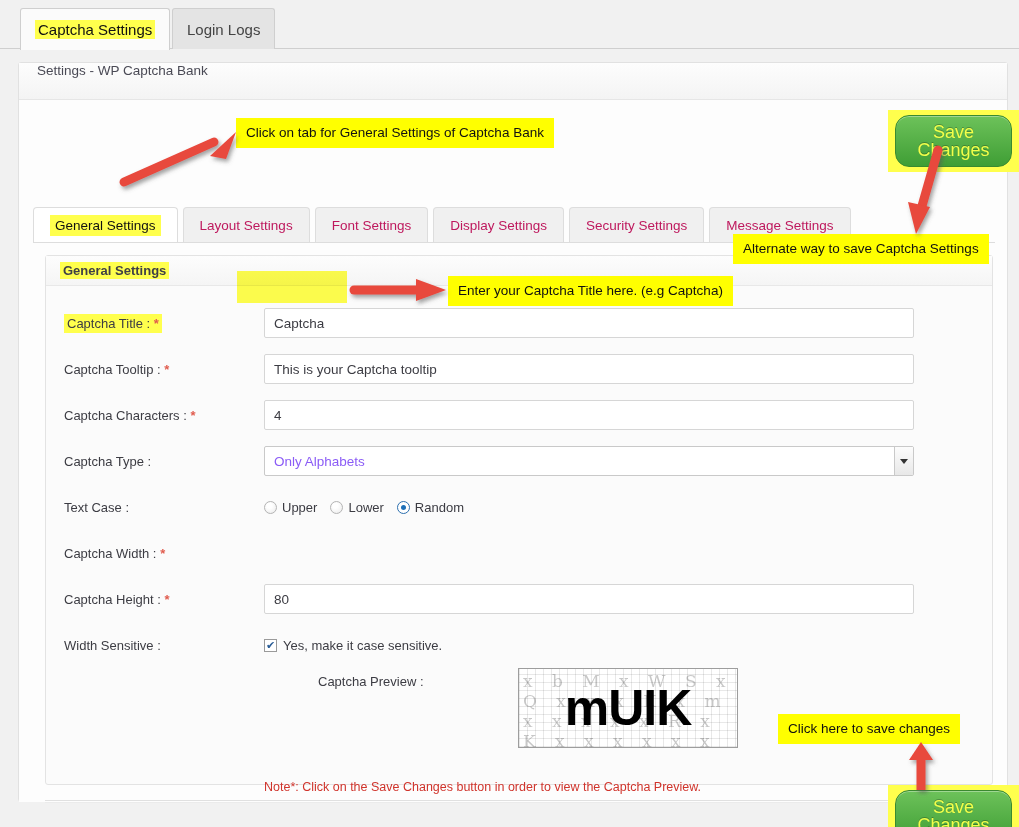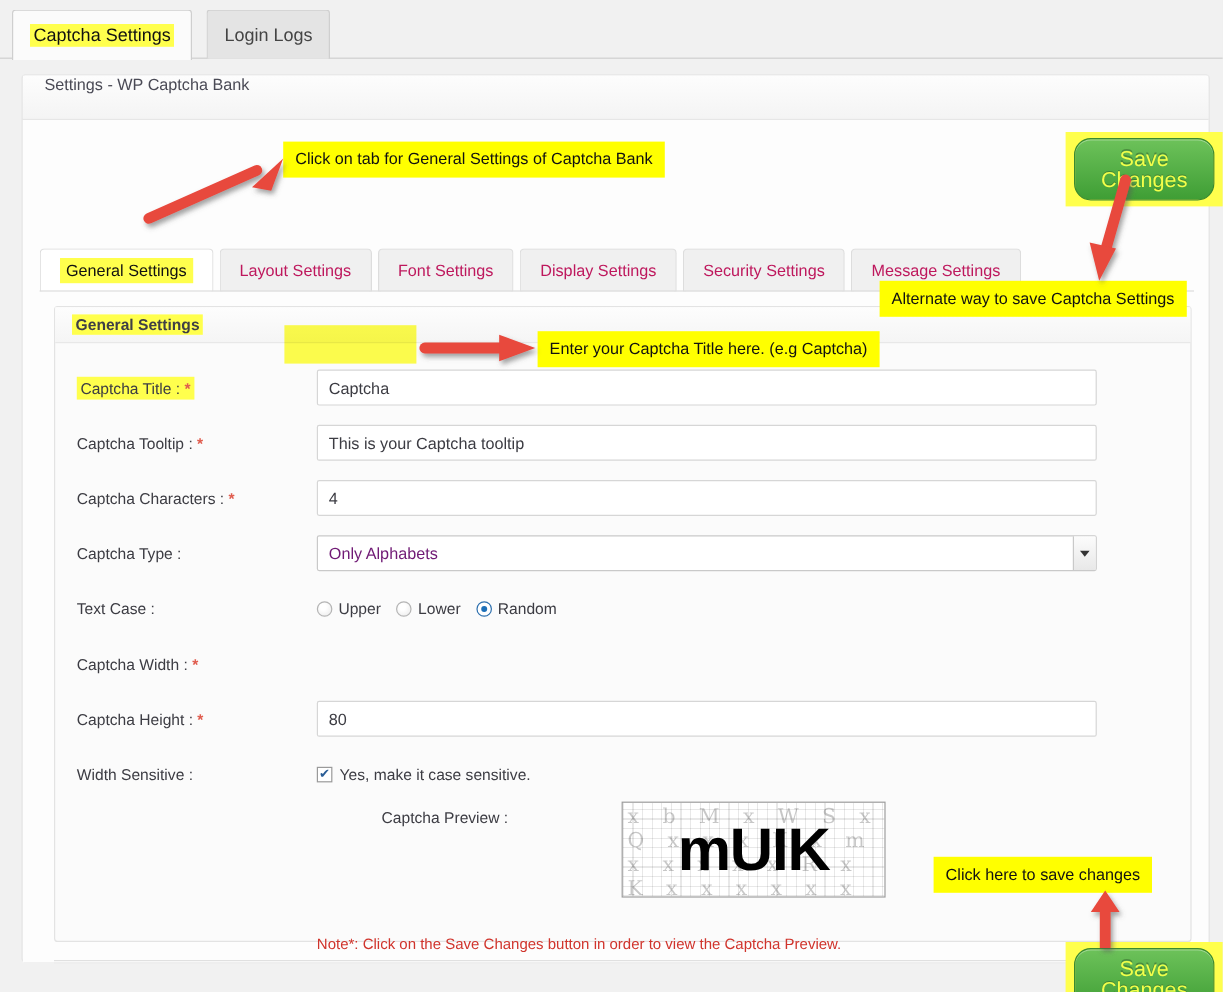--- a/index.html
+++ b/index.html
@@ -25,21 +25,21 @@
     font-size: 15px; color: #444;
     padding: 0 14px;
     display: flex; align-items: center;
     border-radius: 3px 3px 0 0;
     line-height: 1;
   }
   .wp-tab.active {
     background: #fbfbfb; color: #111; top: 8px; height: 42px;
   }
   .wp-tab.active .hl { background: #ffff4d; padding: 2px 3px; }
-  #tab-captcha { left: 10px; }
+  #tab-captcha { left: 20px; }
   #tab-login   { left: 172px; }
 
   
   .panel {
     position: absolute; left: 18px; top: 62px;
     width: 990px; height: 740px;
     background: #fdfdfd;
     border: 1px solid #e1e1e1;
     border-radius: 3px;
   }
@@ -104,21 +104,21 @@
     background: #fff;
     font-size: 13.5px; color: #3c3c43;
     padding: 0 9px;
     font-family: "Liberation Sans", sans-serif;
     outline: none;
   }
   .sel-wrap { position: relative; width: 650px; height: 30px; }
   .sel {
     width: 650px; height: 30px;
     border: 1px solid #c9c9c9; border-radius: 2px;
-    background: #fff; font-size: 13.5px; color: #701a75;
+    background: #fff; font-size: 13.5px; color: #8b5cf6;
     display: flex; align-items: center; padding: 0 9px;
   }
   .sel-arrow {
     position: absolute; right: 1px; top: 1px;
     width: 19px; height: 28px;
     background: linear-gradient(#fcfcfc,#e8e8e8);
     border-left: 1px solid #c9c9c9;
     display: flex; align-items: center; justify-content: center;
   }
   .sel-arrow i {

